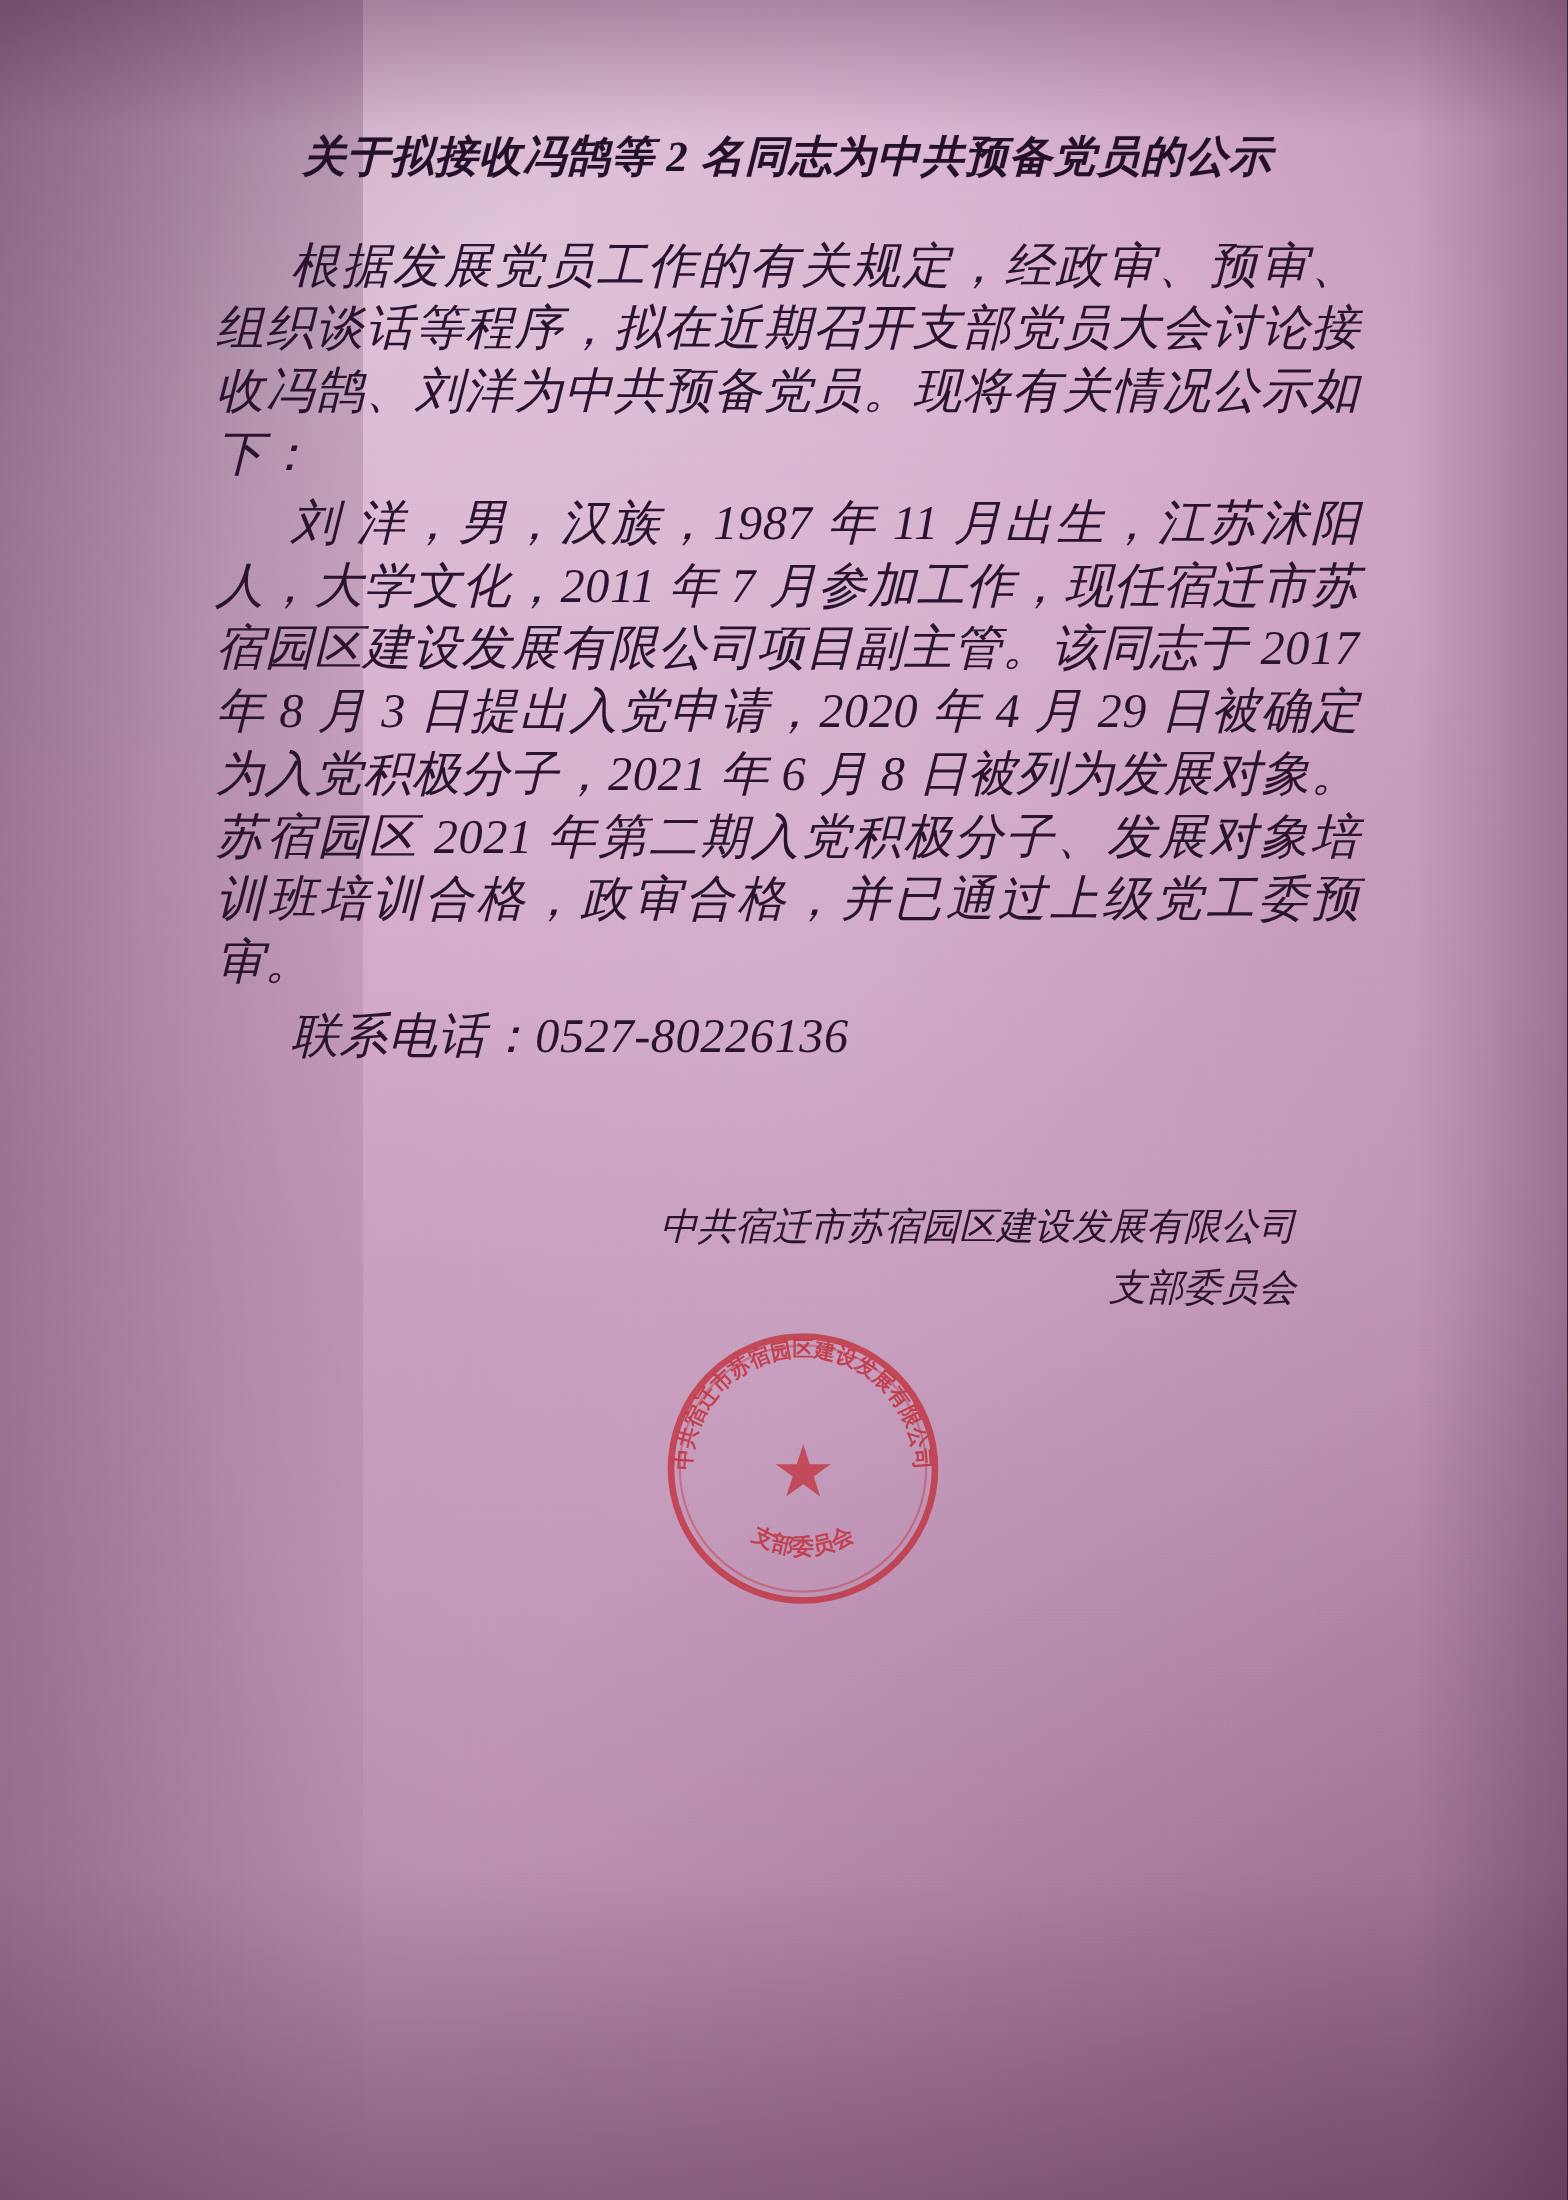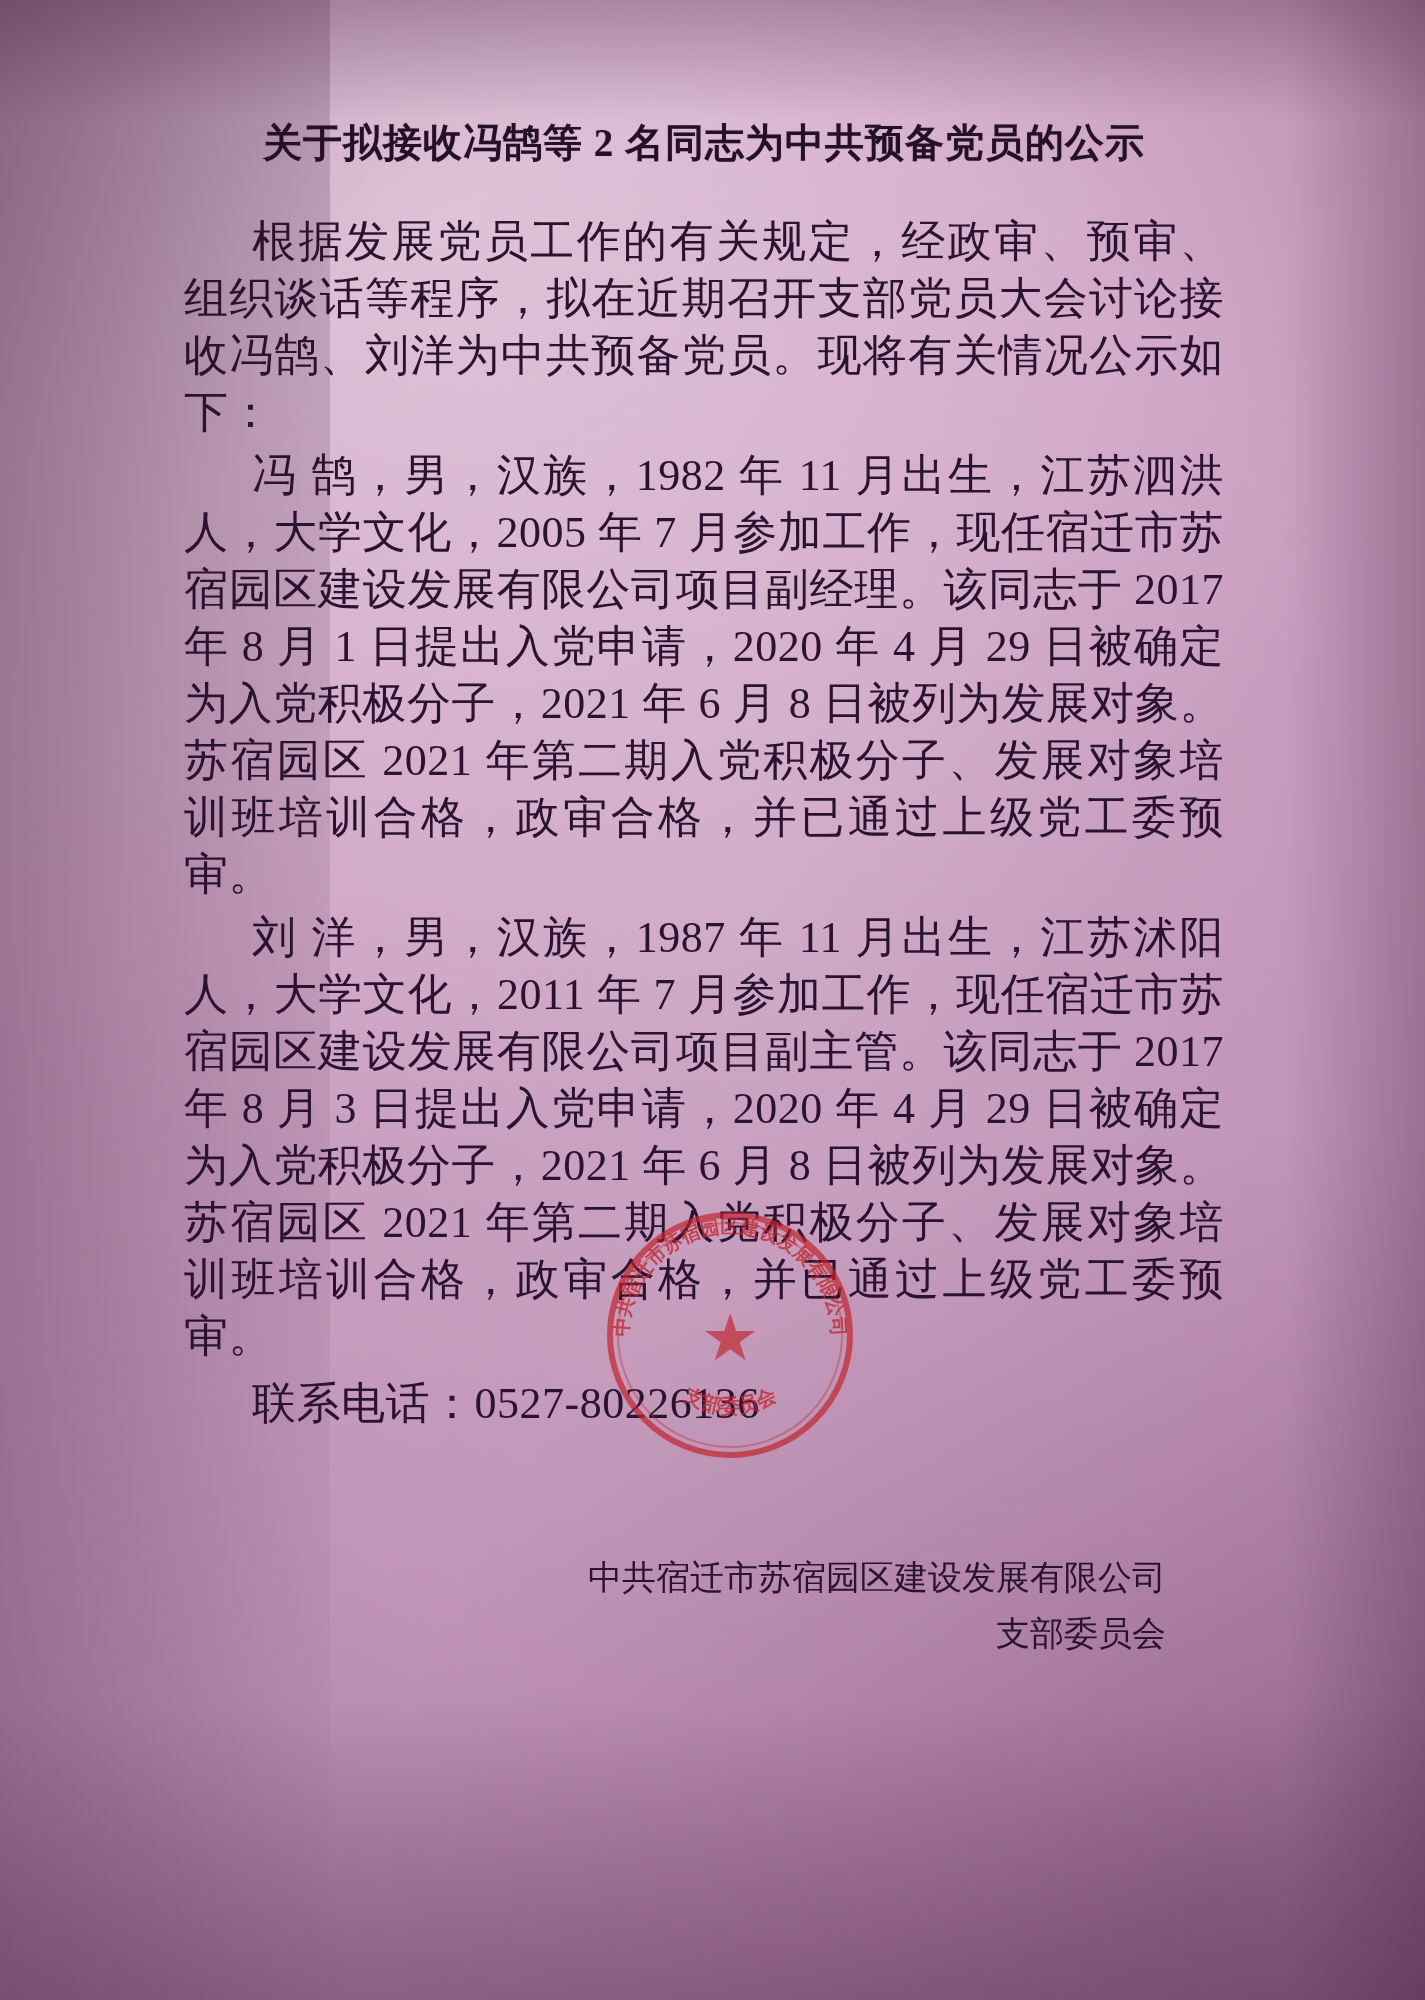--- a/index.html
+++ b/index.html
@@ -57,24 +57,25 @@
   #vignette {
     position: absolute;
     inset: 0;
     background: radial-gradient(ellipse 78% 72% at 52% 46%, rgba(255,255,255,0.12) 0%, rgba(255,255,255,0.0) 55%, rgba(60,25,55,0.20) 100%);
     pointer-events: none;
   }
 
   
   #content {
     position: absolute;
-    left: 184px;
+    left: 196px;
     top: 118px;
     width: 1040px;
     color: #2b1430;
+    font-style: italic;
   }
 
   h1#doc-title {
     margin: 0;
     font-size: 39px;
     font-weight: bold;
     text-align: center;
     letter-spacing: 1px;
     line-height: 1.3;
     color: #241029;
@@ -184,21 +185,20 @@
       </text>
     </svg>
   </div>
 
   <div id="content">
 
     <h1 id="doc-title">关于拟接收冯鹄等 2 名同志为中共预备党员的公示</h1>
 
     <p class="para indent" id="p-intro">根据发展党员工作的有关规定，经政审、预审、组织谈话等程序，拟在近期召开支部党员大会讨论接收冯鹄、刘洋为中共预备党员。现将有关情况公示如下：</p>
 
-    <p class="para indent" id="p-feng">冯  鹄，男，汉族，1982 年 11 月出生，江苏泗洪人，大学文化，2005 年 7 月参加工作，现任宿迁市苏宿园区建设发展有限公司项目副经理。该同志于 2017 年 8 月 1 日提出入党申请，2020 年 4 月 29 日被确定为入党积极分子，2021 年 6 月 8 日被列为发展对象。苏宿园区 2021 年第二期入党积极分子、发展对象培训班培训合格，政审合格，并已通过上级党工委预审。</p>
 
     <p class="para indent" id="p-liu">刘  洋，男，汉族，1987 年 11 月出生，江苏沭阳人，大学文化，2011 年 7 月参加工作，现任宿迁市苏宿园区建设发展有限公司项目副主管。该同志于 2017 年 8 月 3 日提出入党申请，2020 年 4 月 29 日被确定为入党积极分子，2021 年 6 月 8 日被列为发展对象。苏宿园区 2021 年第二期入党积极分子、发展对象培训班培训合格，政审合格，并已通过上级党工委预审。</p>
 
 
     <p class="para indent" id="p-phone">联系电话：0527-80226136</p>
 
     <div id="signature">
       <div>中共宿迁市苏宿园区建设发展有限公司</div>
       <div>支部委员会</div>
     </div>

